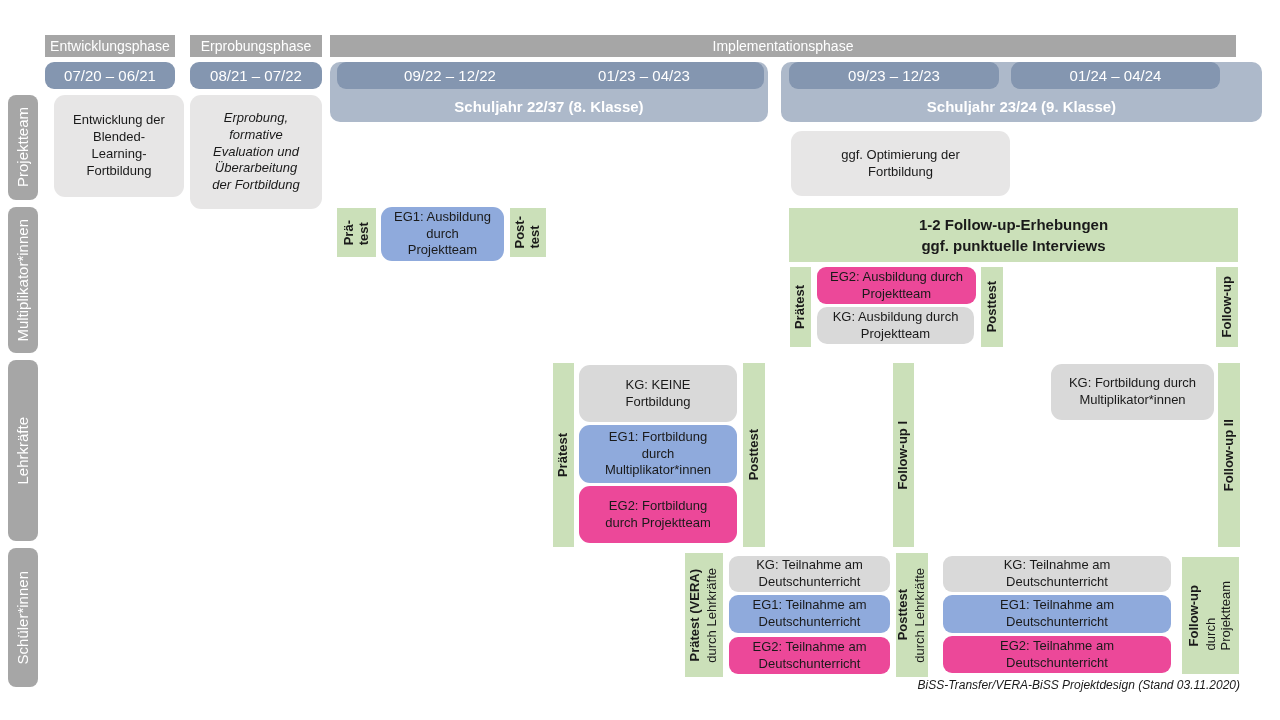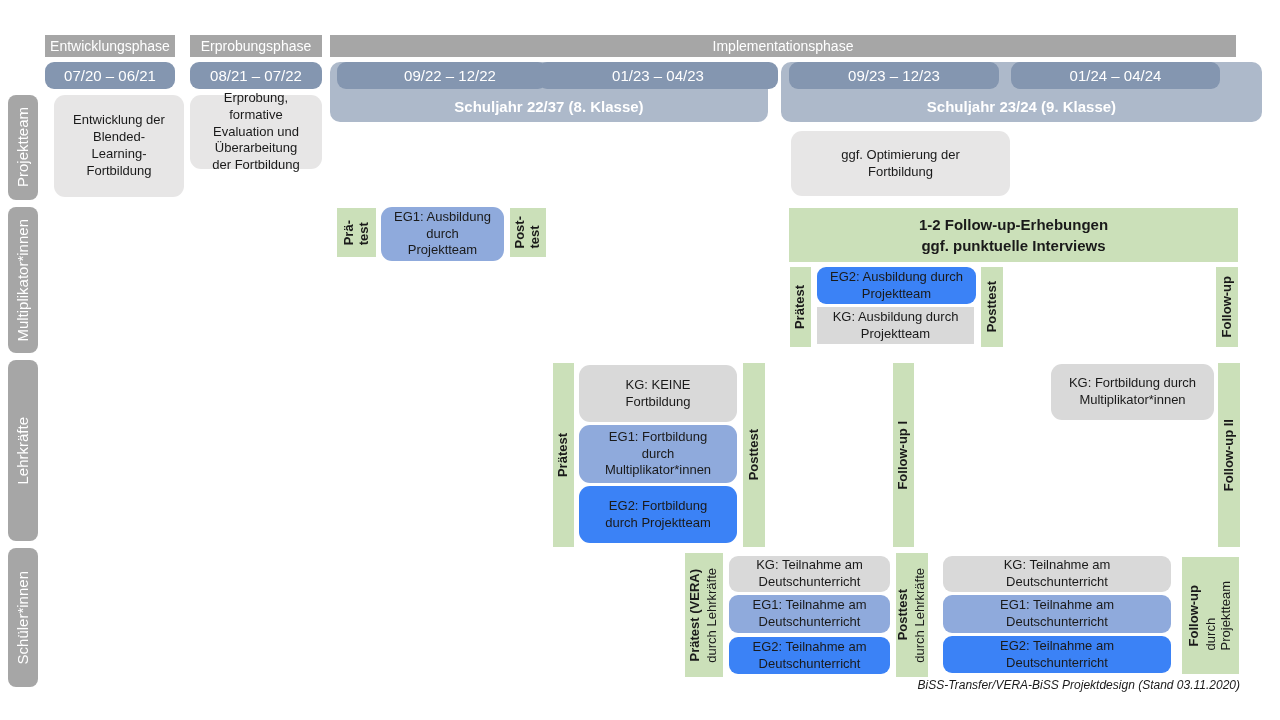--- a/index.html
+++ b/index.html
@@ -61,21 +61,21 @@
     line-height: 1.3;
     display: flex;
     align-items: center;
     justify-content: center;
     text-align: center;
     white-space: pre-line;
   }
   .lightgray { background: #e7e6e6; }
   .kg { background: #d9d9d9; }
   .eg1 { background: #8faadc; }
-  .eg2 { background: #3b82f6; }
+  .eg2 { background: #ec4899; }
   .greenbar {
     background: #cbe0b9;
     display: flex;
     align-items: center;
     justify-content: center;
     font-weight: bold;
     font-size: 13px;
     gap: 2px;
   }
   .greenbox {
@@ -115,42 +115,42 @@
     <span>Schuljahr 23/24 (9. Klasse)</span>
   </div>
 
   <div class="abs phase-header" style="left:45px; top:35px; width:130px; height:22px;">Entwicklungsphase</div>
   <div class="abs phase-header" style="left:190px; top:35px; width:132px; height:22px;">Erprobungsphase</div>
   <div class="abs phase-header" style="left:330px; top:35px; width:906px; height:22px;">Implementationsphase</div>
 
   <div class="abs date-bar" style="left:45px; top:62px; width:130px; height:27px;">07/20 – 06/21</div>
   <div class="abs date-bar" style="left:190px; top:62px; width:132px; height:27px;">08/21 – 07/22</div>
   <div class="abs date-bar" style="left:337px; top:62px; width:210px; height:27px;padding-left:16px;">09/22 – 12/22</div>
-  <div class="abs date-bar" style="left:538px; top:62px; width:240px; height:27px;">01/23 – 04/23</div>
+  <div class="abs date-bar" style="left:524px; top:62px; width:240px; height:27px;">01/23 – 04/23</div>
   <div class="abs date-bar" style="left:789px; top:62px; width:210px; height:27px;">09/23 – 12/23</div>
   <div class="abs date-bar" style="left:1011px; top:62px; width:209px; height:27px;">01/24 – 04/24</div>
 
   <div class="abs rowlabel" style="left:8px; top:95px; width:30px; height:105px;">
     <span class="vtext">Projektteam</span>
   </div>
   <div class="abs rowlabel" style="left:8px; top:207px; width:30px; height:146px;">
     <span class="vtext">Multiplikator*innen</span>
   </div>
   <div class="abs rowlabel" style="left:8px; top:360px; width:30px; height:181px;">
     <span class="vtext">Lehrkräfte</span>
   </div>
   <div class="abs rowlabel" style="left:8px; top:548px; width:30px; height:139px;">
     <span class="vtext">Schüler*innen</span>
   </div>
 
   <div class="abs box lightgray" style="left:45px; top:95px; width:130px; height:102px;margin-left:9px;">Entwicklung der
 Blended-
 Learning-
 Fortbildung</div>
-  <div class="abs box lightgray" style="left:190px; top:95px; width:132px; height:74px;">Erprobung,
+  <div class="abs box lightgray" style="left:190px; top:95px; width:132px; height:114px;font-style:italic;">Erprobung,
 formative
 Evaluation und
 Überarbeitung
 der Fortbildung</div>
   <div class="abs box lightgray" style="left:791px; top:131px; width:219px; height:65px;">ggf. Optimierung der
 Fortbildung</div>
 
   <div class="abs greenbar" style="left:337px; top:208px; width:39px; height:49px;">
     <span class="vtext">Prä-
 test</span>
@@ -162,21 +162,21 @@
     <span class="vtext">Post-
 test</span>
   </div>
   <div class="abs greenbox" style="left:789px; top:208px; width:449px; height:54px;">1-2 Follow-up-Erhebungen
 ggf. punktuelle Interviews</div>
   <div class="abs greenbar" style="left:790px; top:267px; width:21px; height:80px;">
     <span class="vtext">Prätest</span>
   </div>
   <div class="abs box eg2" style="left:817px; top:267px; width:159px; height:37px; border-radius:9px;">EG2: Ausbildung durch
 Projektteam</div>
-  <div class="abs box kg" style="left:817px; top:307px; width:157px; height:37px; border-radius:0;">KG: Ausbildung durch
+  <div class="abs box kg" style="left:817px; top:307px; width:157px; height:37px; border-radius:10px;">KG: Ausbildung durch
 Projektteam</div>
   <div class="abs greenbar" style="left:981px; top:267px; width:22px; height:80px;">
     <span class="vtext">Posttest</span>
   </div>
   <div class="abs greenbar" style="left:1216px; top:267px; width:22px; height:80px;">
     <span class="vtext">Follow-up</span>
   </div>
 
   <div class="abs greenbar" style="left:553px; top:363px; width:21px; height:184px;">
     <span class="vtext">Prätest</span>

